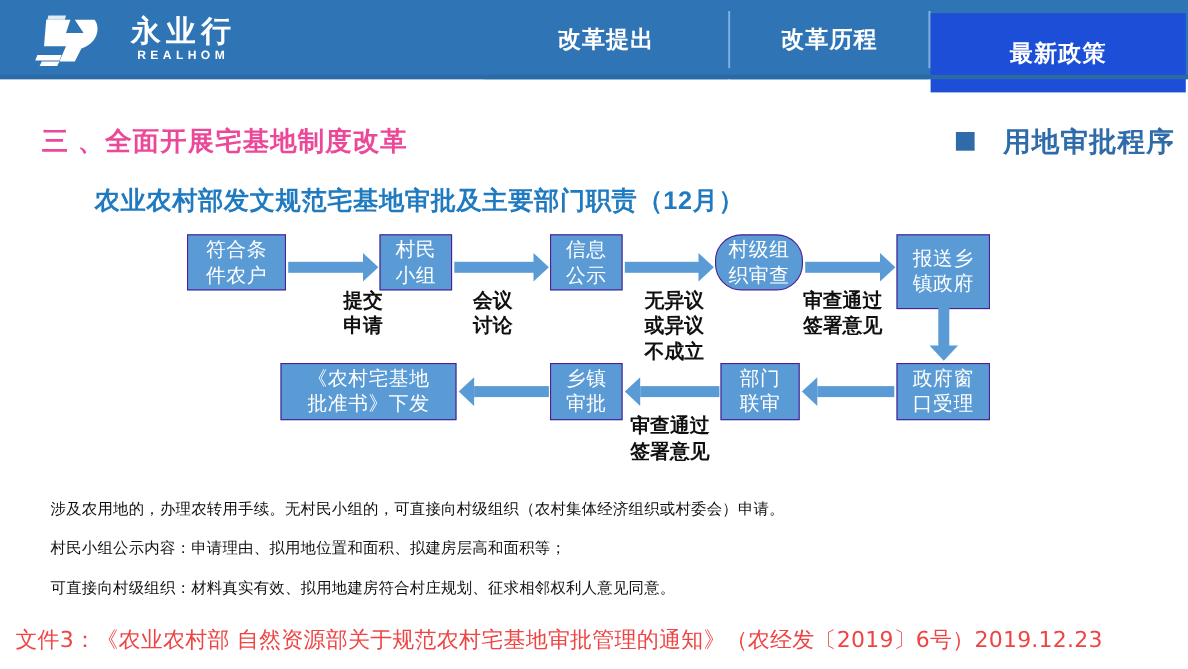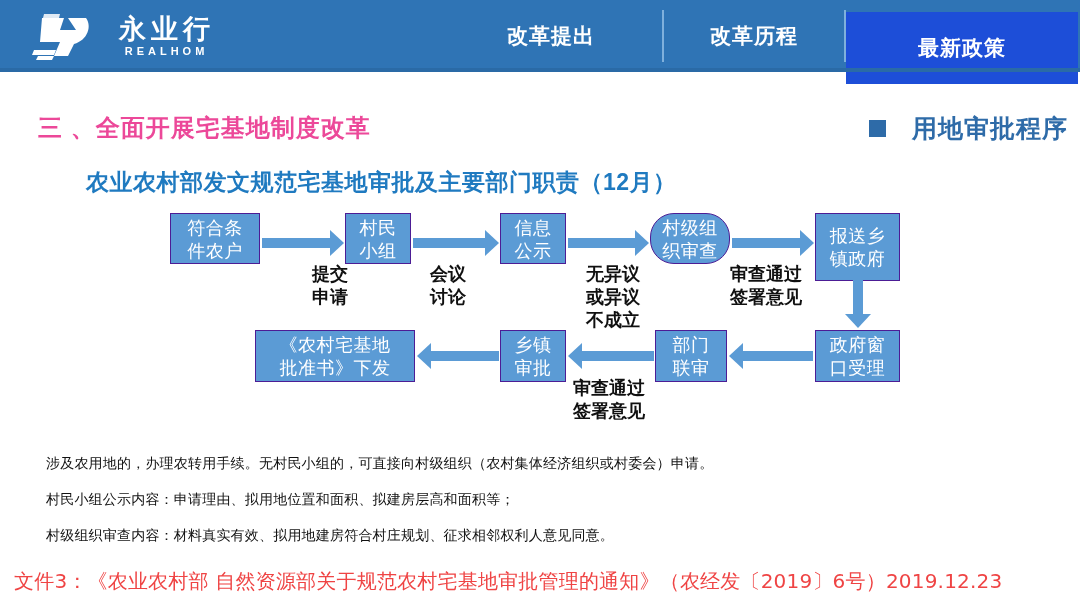--- a/index.html
+++ b/index.html
@@ -236,16 +236,16 @@
 不成立</div>
   <div class="edge-label" style="left: 730px; top: 262px; white-space: pre-line;">审查通过
 签署意见</div>
   <div class="edge-label" style="left: 573px; top: 376px; white-space: pre-line;">审查通过
 签署意见</div>
 </div>
 
 <div class="body-text">
   <p>涉及农用地的，办理农转用手续。无村民小组的，可直接向村级组织（农村集体经济组织或村委会）申请。</p>
   <p>村民小组公示内容：申请理由、拟用地位置和面积、拟建房层高和面积等；</p>
-  <p>村级组织审查内容：材料真实有效、拟用地建房符合村庄规划、征求相邻权利人意见同意。</p>
+  <p>可直接向村级组织：材料真实有效、拟用地建房符合村庄规划、征求相邻权利人意见同意。</p>
 </div>
 
 <div class="footer-note">文件3：《农业农村部 自然资源部关于规范农村宅基地审批管理的通知》（农经发〔2019〕6号）2019.12.23</div>
 
 </body></html>

